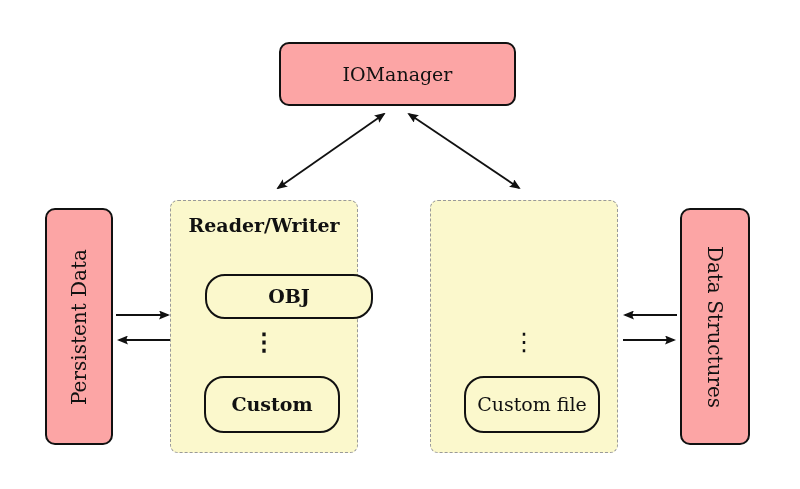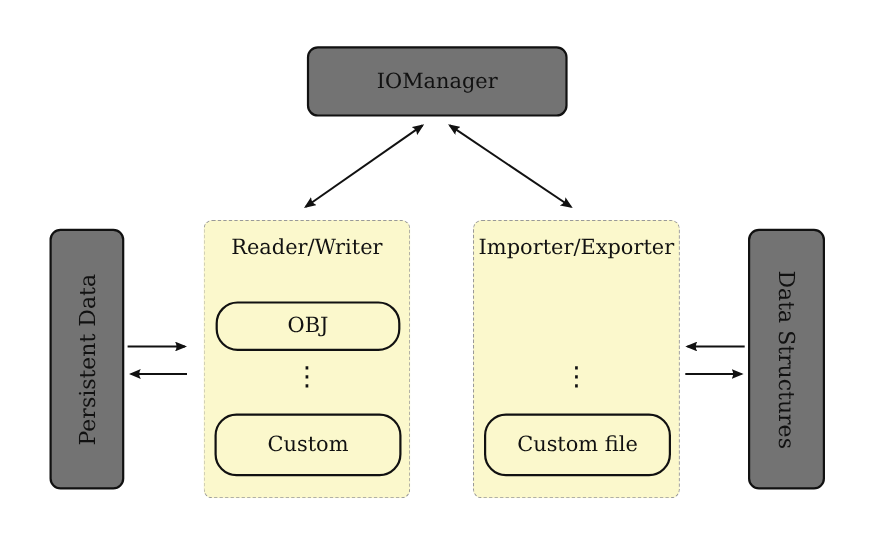--- a/index.html
+++ b/index.html
@@ -11,21 +11,21 @@
     height: 489px;
     background: var(--background, #ffffff);
     font-family: "DejaVu Serif", "Liberation Serif", serif;
     color: #111111;
     overflow: hidden;
   }
 
   
   .node {
     position: absolute;
-    background: #737373;
+    background: #fca5a5;
     border: 2.5px solid #111111;
     border-radius: 10px;
     display: flex;
     align-items: center;
     justify-content: center;
     font-size: 19px;
   }
   #iomanager { left: 279px; top: 42px; width: 237px; height: 64px; }
 
   
@@ -34,21 +34,21 @@
   .rot-ccw { transform: rotate(-90deg); white-space: nowrap; font-size: 20px; }
   .rot-cw  { transform: rotate(90deg);  white-space: nowrap; font-size: 20px; }
 
   
   .panel {
     position: absolute;
     background: var(--panel_fill, #fbf8cc);
     border: 1.5px dashed var(--panel_border, #999999);
     border-radius: 8px;
   }
-  #panel-reader-writer     { left: 185px; top: 200px; width: 188px; height: 253px; }
+  #panel-reader-writer     { left: 170px; top: 200px; width: 188px; height: 253px; font-weight: bold; }
   #panel-importer-exporter { left: 430px; top: 200px; width: 188px; height: 253px; }
 
   .panel-title {
     position: absolute;
     top: 13px; left: 0; right: 0;
     text-align: center;
     font-size: 19px;
   }
 
   .inner-node {
@@ -56,23 +56,24 @@
     background: var(--panel_fill, #fbf8cc);
     border: 2.5px solid #111111;
     border-radius: 20px;
     display: flex;
     flex-direction: column;
     align-items: center;
     justify-content: center;
     text-align: center;
     font-size: 19px;
     line-height: 1.32;
+    margin-left: 24px;
   }
   .inner-top    { left: 10px; top: 73px;  width: 168px; height: 45px; }
-  .inner-bottom { left: 9px;  top: 175px; width: 170px; height: 57px; }
+  .inner-bottom { left: 9px;  top: 175px; width: 136px; height: 57px; }
 
   .vdots {
     position: absolute;
     left: 0; right: 0;
     top: 129px;
     text-align: center;
     font-size: 24px;
     line-height: 1;
     color: #111111;
   }
@@ -121,20 +122,19 @@
     <div class="inner-node inner-top">
       <span>OBJ</span>
     </div>
     <div class="vdots">⋮</div>
     <div class="inner-node inner-bottom">
       <span>Custom</span>
     </div>
   </div>
 
   <div class="panel" id="panel-importer-exporter">
-    <div class="panel-title">Importer/Exporter</div>
     <div class="vdots">⋮</div>
     <div class="inner-node inner-bottom">
       <span>Custom file</span>
     </div>
   </div>
 
 </div>
 
 </body></html>

